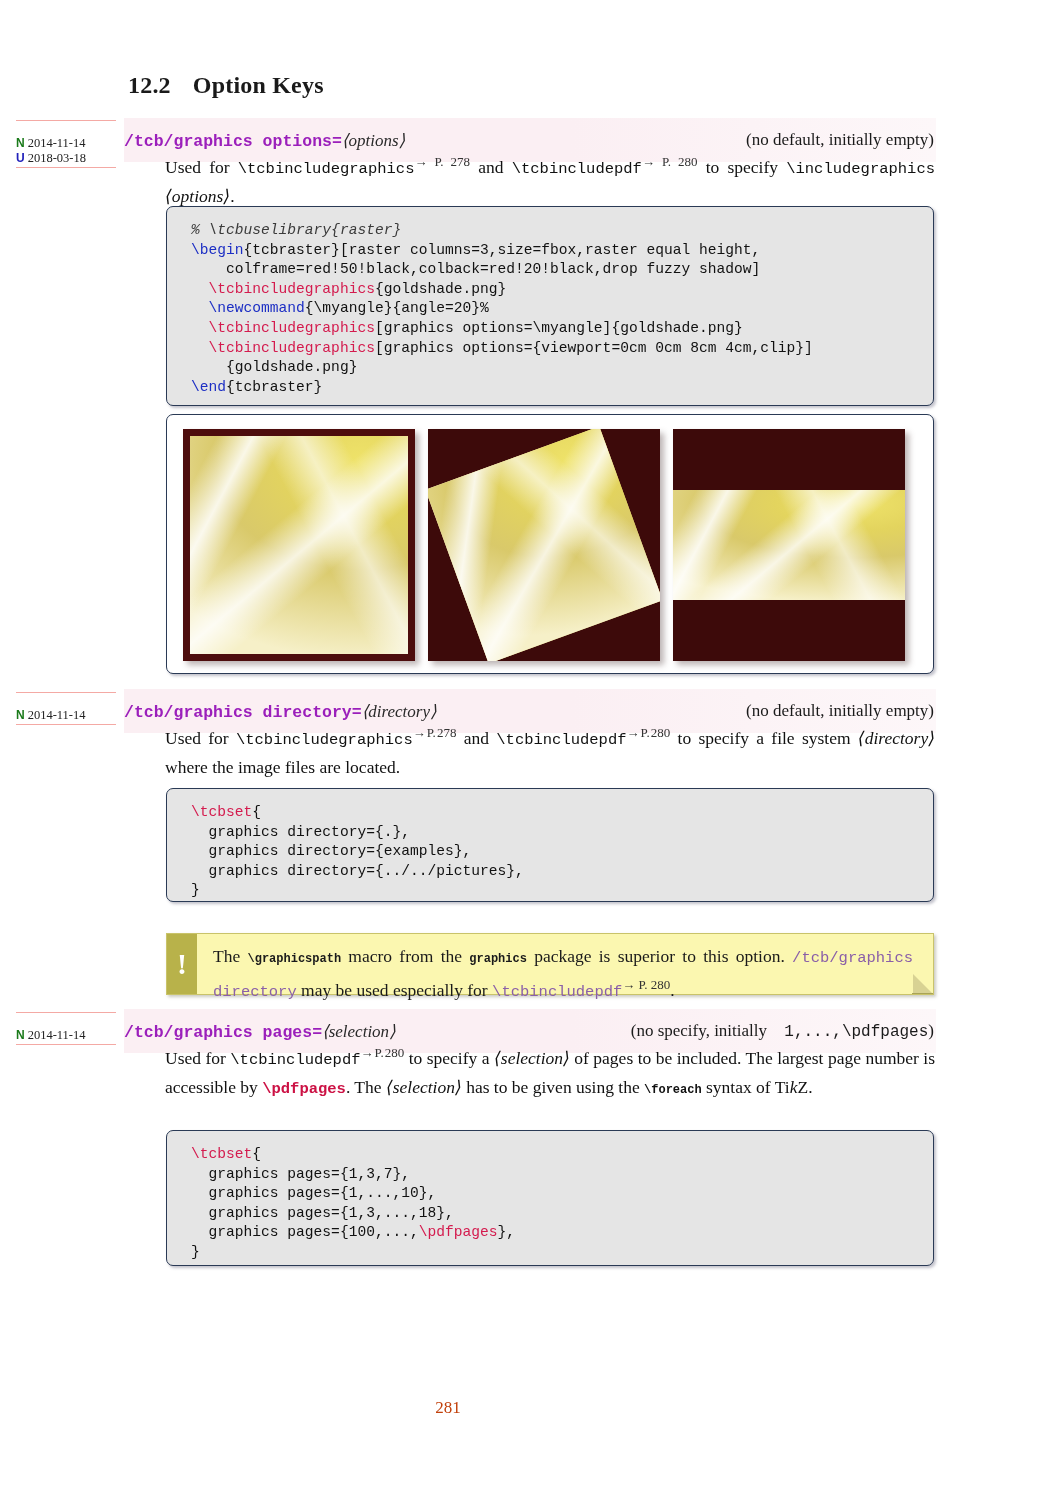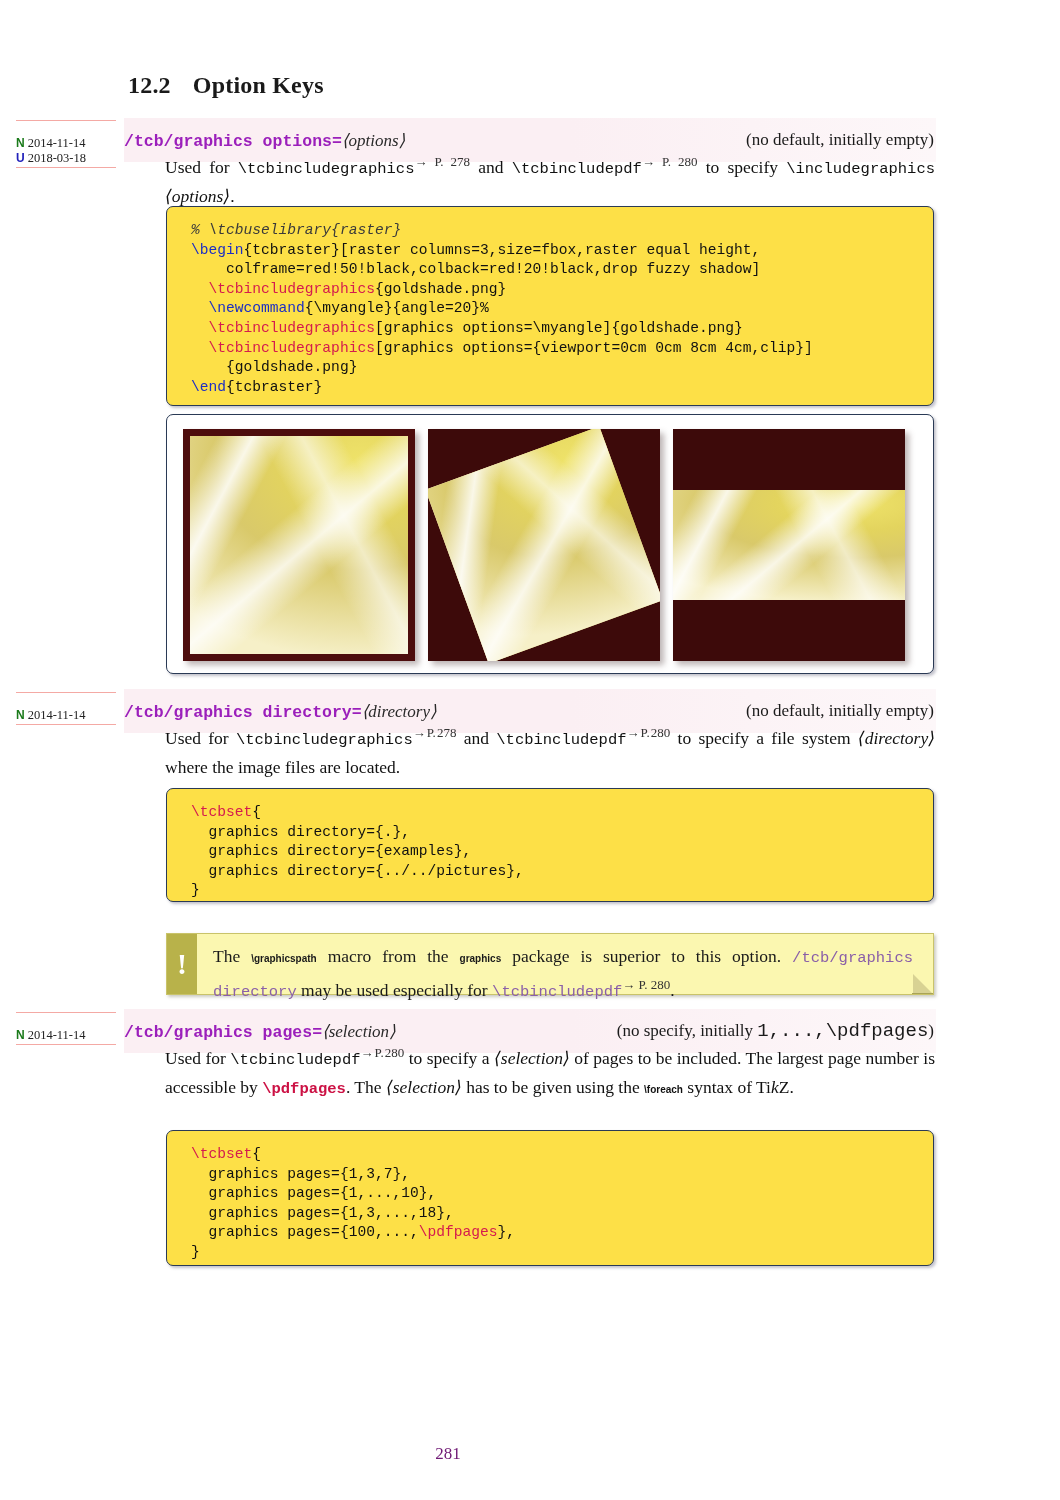--- a/index.html
+++ b/index.html
@@ -77,21 +77,22 @@
     font-size: 17px;
   }
   .keydefault {
     font-size: 17px;
     color: #1a1a1a;
     white-space: nowrap;
     padding-right: 2px;
   }
   .keydefault .mono {
     font-family: "Liberation Mono", monospace;
-    font-size: 19px;
+    font-size: 16px;
+    margin-left: 13px;
   }
 
   
   .para {
     position: absolute;
     left: 165px;
     width: 770px;
     font-size: 17.5px;
     line-height: 27px;
     text-align: justify;
@@ -114,31 +115,31 @@
     font-size: 15.5px;
     color: #cc1144;
     font-weight: bold;
   }
   .purplemono {
     font-family: "Liberation Mono", monospace;
     font-size: 15.5px;
     color: #8a5fa8;
   }
   .boldmono {
-    font-family: Liberation Sans, sans-serif;
-    font-size: 10px;
+    font-family: Liberation Mono, monospace;
+    font-size: 12px;
     font-weight: bold;
   }
 
   
   .codebox {
     position: absolute;
     left: 166px;
     width: 768px;
-    background: #fde047;
+    background: #e5e5e5;
     border: 1.6px solid #2a3a55;
     border-radius: 7px;
     box-sizing: border-box;
     box-shadow: 2px 2px 3px rgba(120,120,140,0.45);
   }
   .codebox pre {
     margin: 0;
     padding: 14px 0 12px 24px;
     font-family: "Liberation Mono", "DejaVu Sans Mono", monospace;
     font-size: 14.6px;
@@ -259,22 +260,21 @@
   }
 
   
   .pagenum {
     position: absolute;
     left: 0;
     width: 896px;
     top: 1398px;
     text-align: center;
     font-size: 17px;
-    color: #701a75;
-    margin-top: 46px;
+    color: #c2410c;
   }
 </style>
 </head>
 <body>
 
 <div class="page">
 
   <div class="section-head">
     <span class="num">12.2</span><span>Option Keys</span>
   </div>

